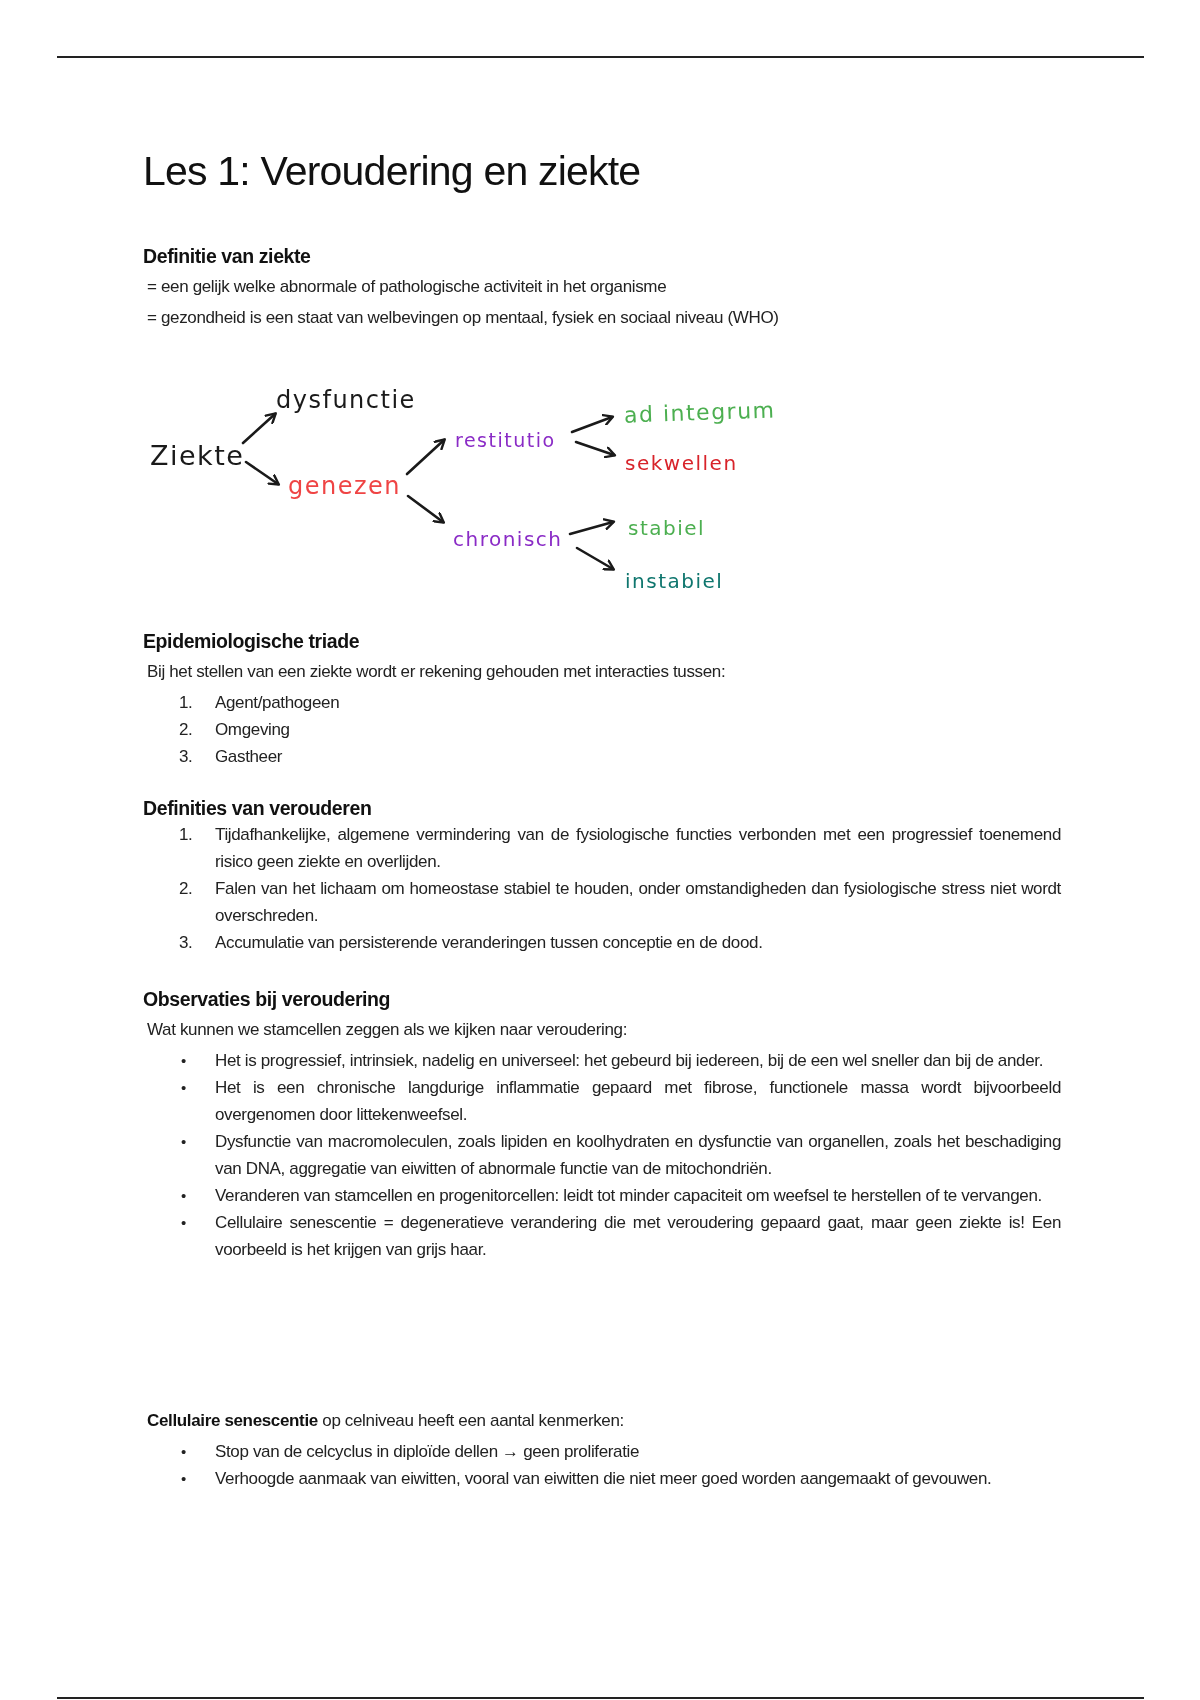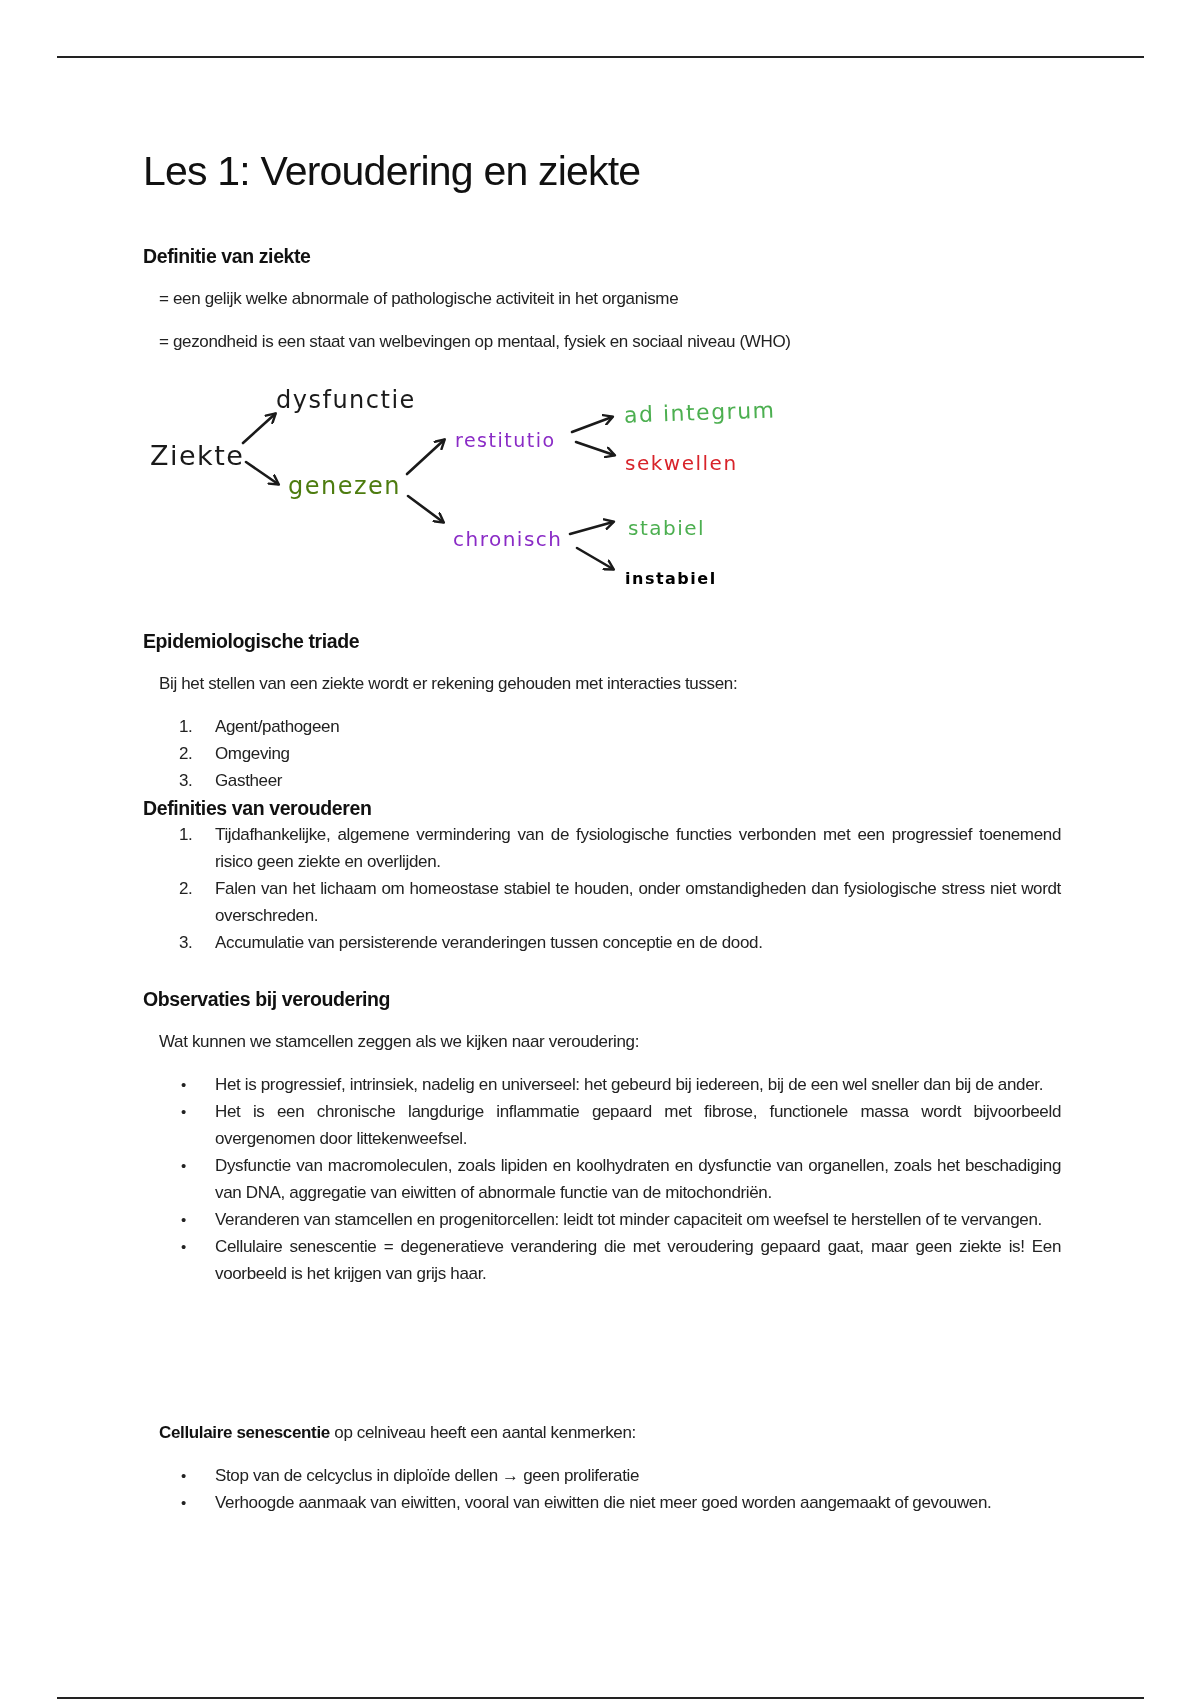--- a/index.html
+++ b/index.html
@@ -19,21 +19,21 @@
     font-size: 41px; font-weight: normal; letter-spacing: -0.8px; color: #111;
     margin: 0; white-space: nowrap;
   }
 
   .sec { position: absolute; left: 0; width: 918px; }
   .h {
     font-size: 19.5px; font-weight: bold; letter-spacing: -0.4px; color: #111;
     margin: 0; line-height: 26px;
   }
   .p {
-    font-size: 17px; letter-spacing: -0.35px; line-height: 27px; margin: 16px; color: #222;
+    font-size: 17px; letter-spacing: -0.35px; line-height: 27px; margin: 4px; color: #222;
   }
   .list { margin: 0; padding: 0; list-style: none; }
   .list li {
     position: relative; padding-left: 72px;
     font-size: 17px; letter-spacing: -0.35px; line-height: 27px; color: #222;
     text-align: justify;
   }
   .list li .mk {
     position: absolute; left: 36px; top: 0; width: 30px;
   }
@@ -75,27 +75,27 @@
       <line x1="576" y1="442" x2="614" y2="455"></line>
 
       <line x1="570" y1="534" x2="613" y2="522"></line>
 
       <line x1="577" y1="548" x2="613" y2="569"></line>
     </g>
   </svg>
 
   <div class="hw" style="left:150px;top:442px;font-size:27px;color:#1a1a1a;">Ziekte</div>
   <div class="hw" style="left:276px;top:388px;font-size:24px;color:#1a1a1a;">dysfunctie</div>
-  <div class="hw" style="left:288px;top:474px;font-size:24px;color:#4d7c0f;">genezen</div>
+  <div class="hw" style="left:288px;top:474px;font-size:24px;color:#ef4444;">genezen</div>
   <div class="hw" style="left:455px;top:431px;font-size:19px;color:#8a2bc6;">restitutio</div>
   <div class="hw" style="left:453px;top:529px;font-size:20px;color:#8a2bc6;">chronisch</div>
   <div class="hw" style="left:624px;top:402px;font-size:22px;color:#4caf50;transform:rotate(-2deg);">ad integrum</div>
   <div class="hw" style="left:625px;top:453px;font-size:20px;color:#d8232a;text-align:center;">sekwellen</div>
   <div class="hw" style="left:628px;top:518px;font-size:20px;color:#4caf50;">stabiel</div>
-  <div class="hw" style="left:625px;top:571px;font-size:16px;color:#000000;font-weight:bold;">instabiel</div>
+  <div class="hw" style="left:625px;top:571px;font-size:20px;color:#0f766e;">instabiel</div>
 </div>
 
 <div class="page">
   <h1 class="title">Les 1: Veroudering en ziekte</h1>
 
   <div class="sec" style="top:243px;">
     <h2 class="h">Definitie van ziekte</h2>
     <p class="p">= een gelijk welke abnormale of pathologische activiteit in het organisme</p>
     <p class="p">= gezondheid is een staat van welbevingen op mentaal, fysiek en sociaal niveau (WHO)</p>
   </div>

